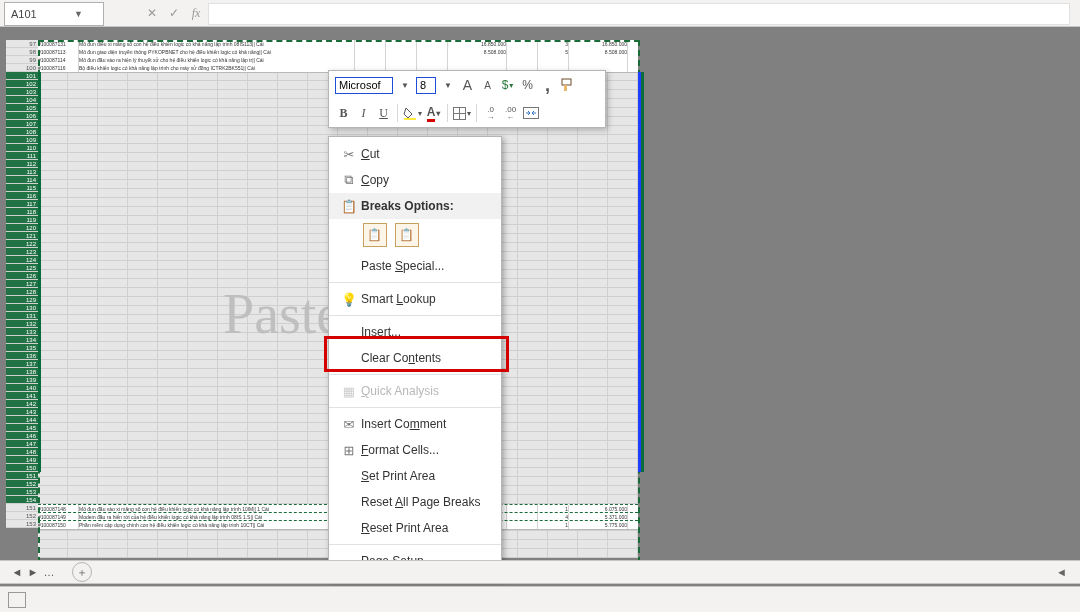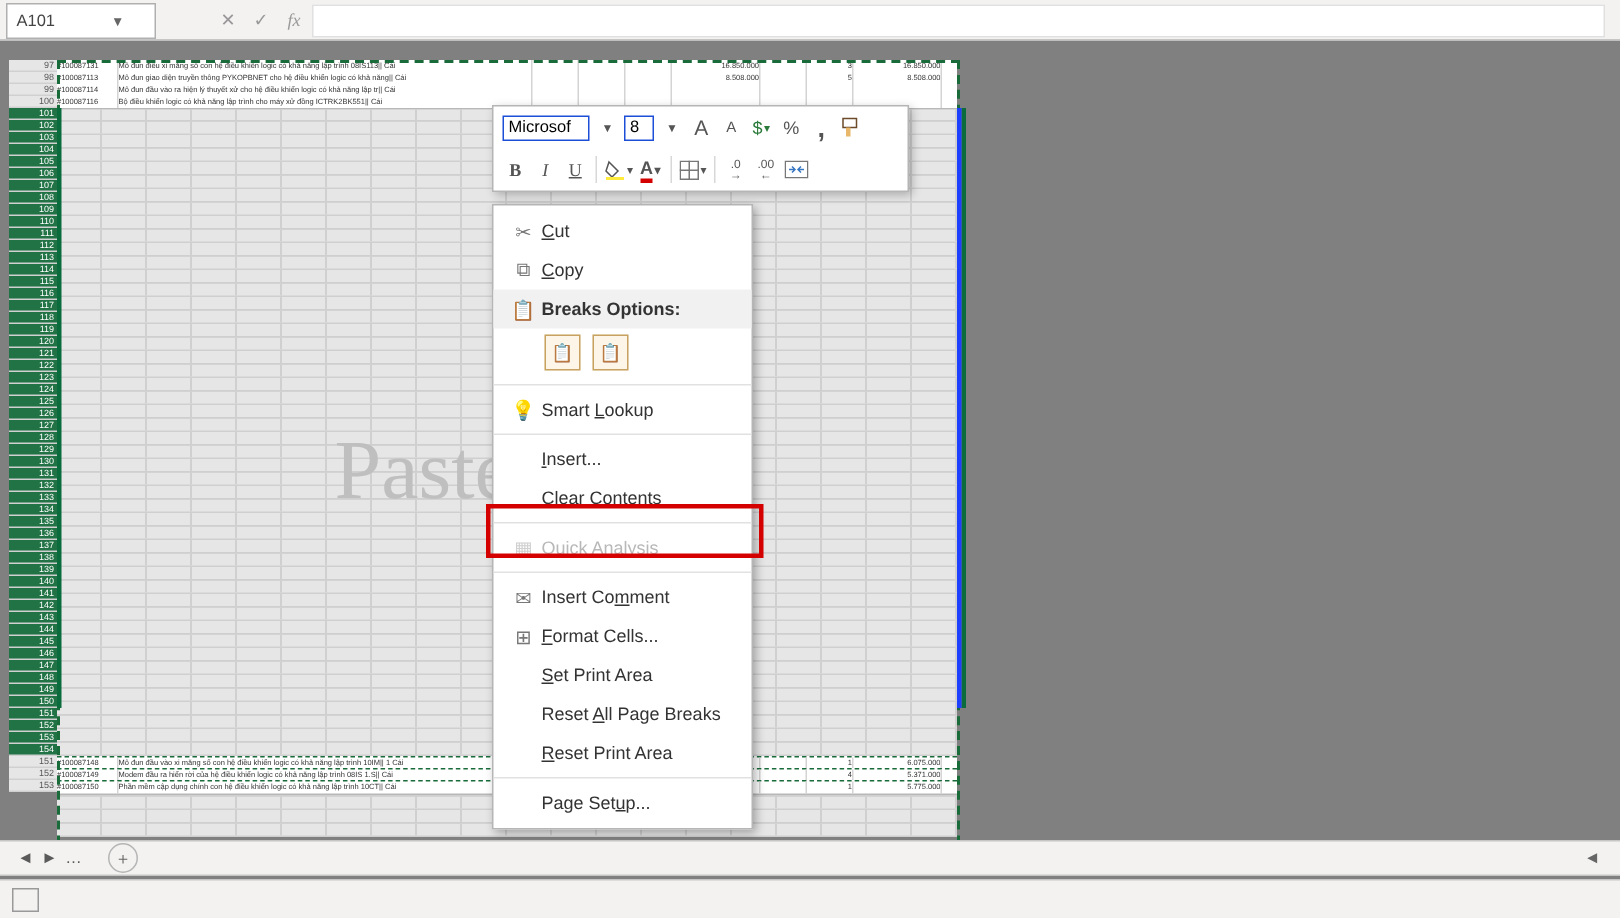--- a/index.html
+++ b/index.html
@@ -356,20 +356,24 @@
         <span class="lbl"><span class="underline">C</span>opy</span>
       </div>
     <div class="mi group">
         <span class="ico">📋</span>
         <span class="lbl">Breaks Options:</span>
       </div>
     <div class="paste-icons">
       <span>📋</span>
       <span>📋</span>
     </div>
+    <div class="mi">
+        <span class="ico"></span>
+        <span class="lbl">Paste <span class="underline">S</span>pecial...</span>
+      </div>
     <div class="divider"></div>
     <div class="mi">
         <span class="ico">💡</span>
         <span class="lbl">Smart <span class="underline">L</span>ookup</span>
       </div>
     <div class="divider"></div>
     <div class="mi">
         <span class="ico"></span>
         <span class="lbl"><span class="underline">I</span>nsert...</span>
       </div>

